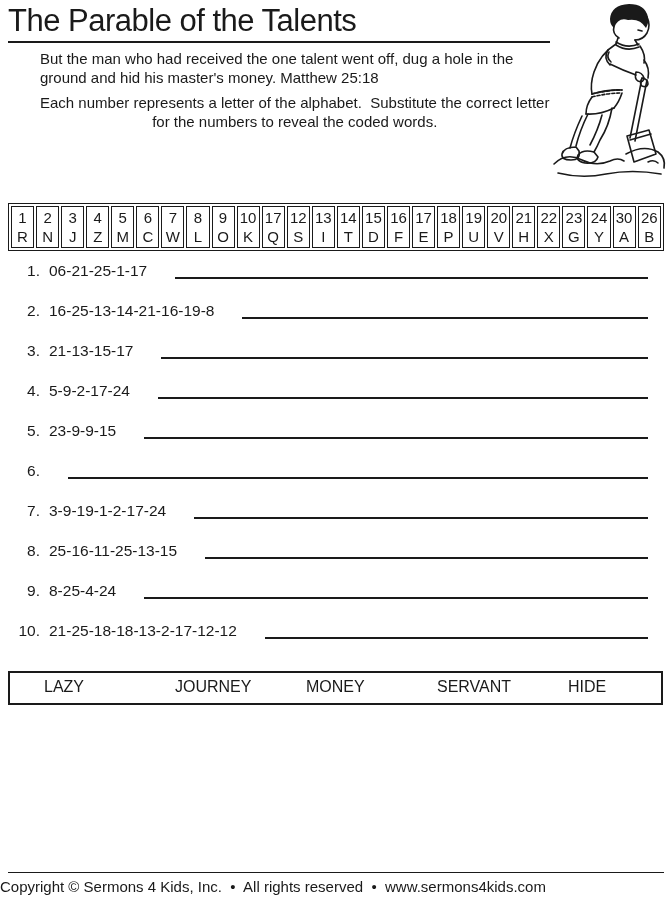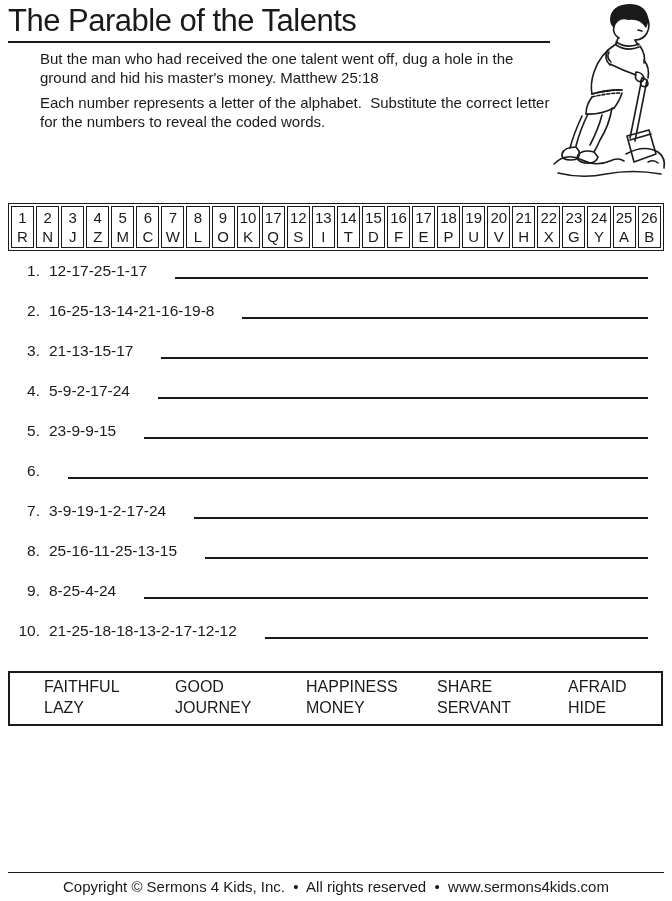--- a/index.html
+++ b/index.html
@@ -16,21 +16,21 @@
     left: 8px; top: 3px;
     font-size: 31px; font-weight: normal; letter-spacing: -0.5px;
     white-space: pre;
   }
   .title-rule {
     left: 8px; top: 41px; width: 542px; height: 2px; background: #1a1a1a;
   }
   .para { left: 8px; font-size: 15px; line-height: 19px; }
   .para .text-line { white-space: pre; margin-left: 32px; }
   .scripture { top: 49px; }
-  .instructions { top: 93px; }
+  .instructions { top: 93px; text-align: center; }
 
   .illustration { left: 552px; top: 2px; width: 116px; height: 178px; }
 
   .decoder-wrap { left: 8px; top: 203px; width: 656px; }
   table.decoder {
     width: 100%; table-layout: fixed;
     border-collapse: separate; border-spacing: 2px;
     border: 1px solid #1a1a1a;
   }
   table.decoder td {
@@ -60,21 +60,21 @@
     padding: 3px 0 6px 34px;
   }
   .wb-row {
     display: grid;
     grid-template-columns: 131px 131px 131px 131px auto;
     font-size: 16px; line-height: 21px;
   }
   .footer-rule { left: 8px; top: 872px; width: 656px; height: 1px; background: #1a1a1a; }
   .footer-text {
     left: 0; top: 878px; width: 100%;
-    text-align: center; font-size: 15px; white-space: pre;
+    text-align: left; font-size: 15px; white-space: pre;
   }
 </style>
 </head>
 <body>
 
 <div class="abs page-title">The Parable of the Talents</div>
 <div class="abs title-rule"></div>
 
 <div class="abs para scripture">
   <div class="text-line">But the man who had received the one talent went off, dug a hole in the</div>
@@ -229,36 +229,36 @@
           </td>
           <td>
             <span class="cell-number">23</span>
             <span class="cell-letter">G</span>
           </td>
           <td>
             <span class="cell-number">24</span>
             <span class="cell-letter">Y</span>
           </td>
           <td>
-            <span class="cell-number">25</span>
+            <span class="cell-number">30</span>
             <span class="cell-letter">A</span>
           </td>
           <td>
             <span class="cell-number">26</span>
             <span class="cell-letter">B</span>
           </td>
         </tr>
       </tbody>
   </table>
 </div>
 
 <div class="abs items">
     <div class="item">
       <span class="item-num">1.</span>
-      <span class="item-code">12-17-25-1-17</span>
+      <span class="item-code">06-21-25-1-17</span>
       <span class="item-line"></span>
     </div>
     <div class="item">
       <span class="item-num">2.</span>
       <span class="item-code">16-25-13-14-21-16-19-8</span>
       <span class="item-line"></span>
     </div>
     <div class="item">
       <span class="item-num">3.</span>
       <span class="item-code">21-13-15-17</span>
@@ -294,27 +294,20 @@
       <span class="item-line"></span>
     </div>
     <div class="item">
       <span class="item-num">10.</span>
       <span class="item-code">21-25-18-18-13-2-17-12-12</span>
       <span class="item-line"></span>
     </div>
   </div>
 
 <div class="abs word-bank">
-    <div class="wb-row">
-      <span>FAITHFUL</span>
-      <span>GOOD</span>
-      <span>HAPPINESS</span>
-      <span>SHARE</span>
-      <span>AFRAID</span>
-    </div>
     <div class="wb-row">
       <span>LAZY</span>
       <span>JOURNEY</span>
       <span>MONEY</span>
       <span>SERVANT</span>
       <span>HIDE</span>
     </div>
   </div>
 
 <div class="abs footer-rule"></div>

